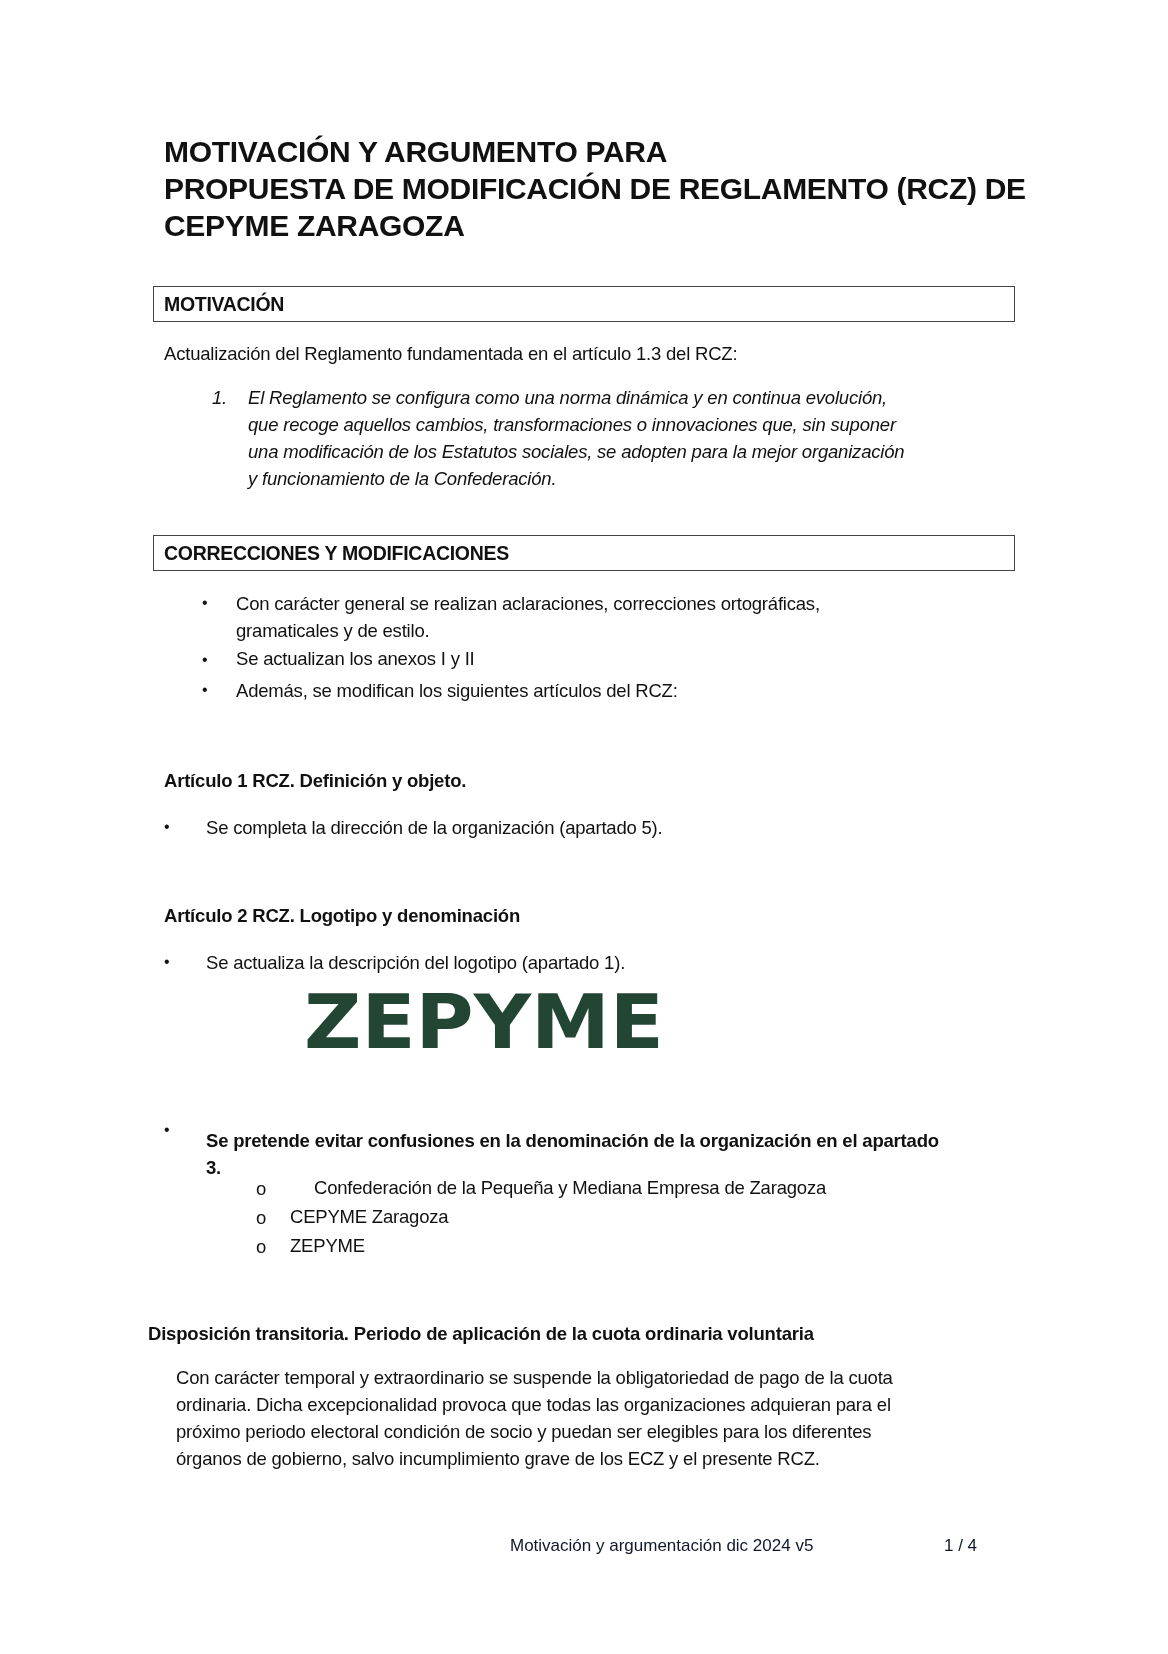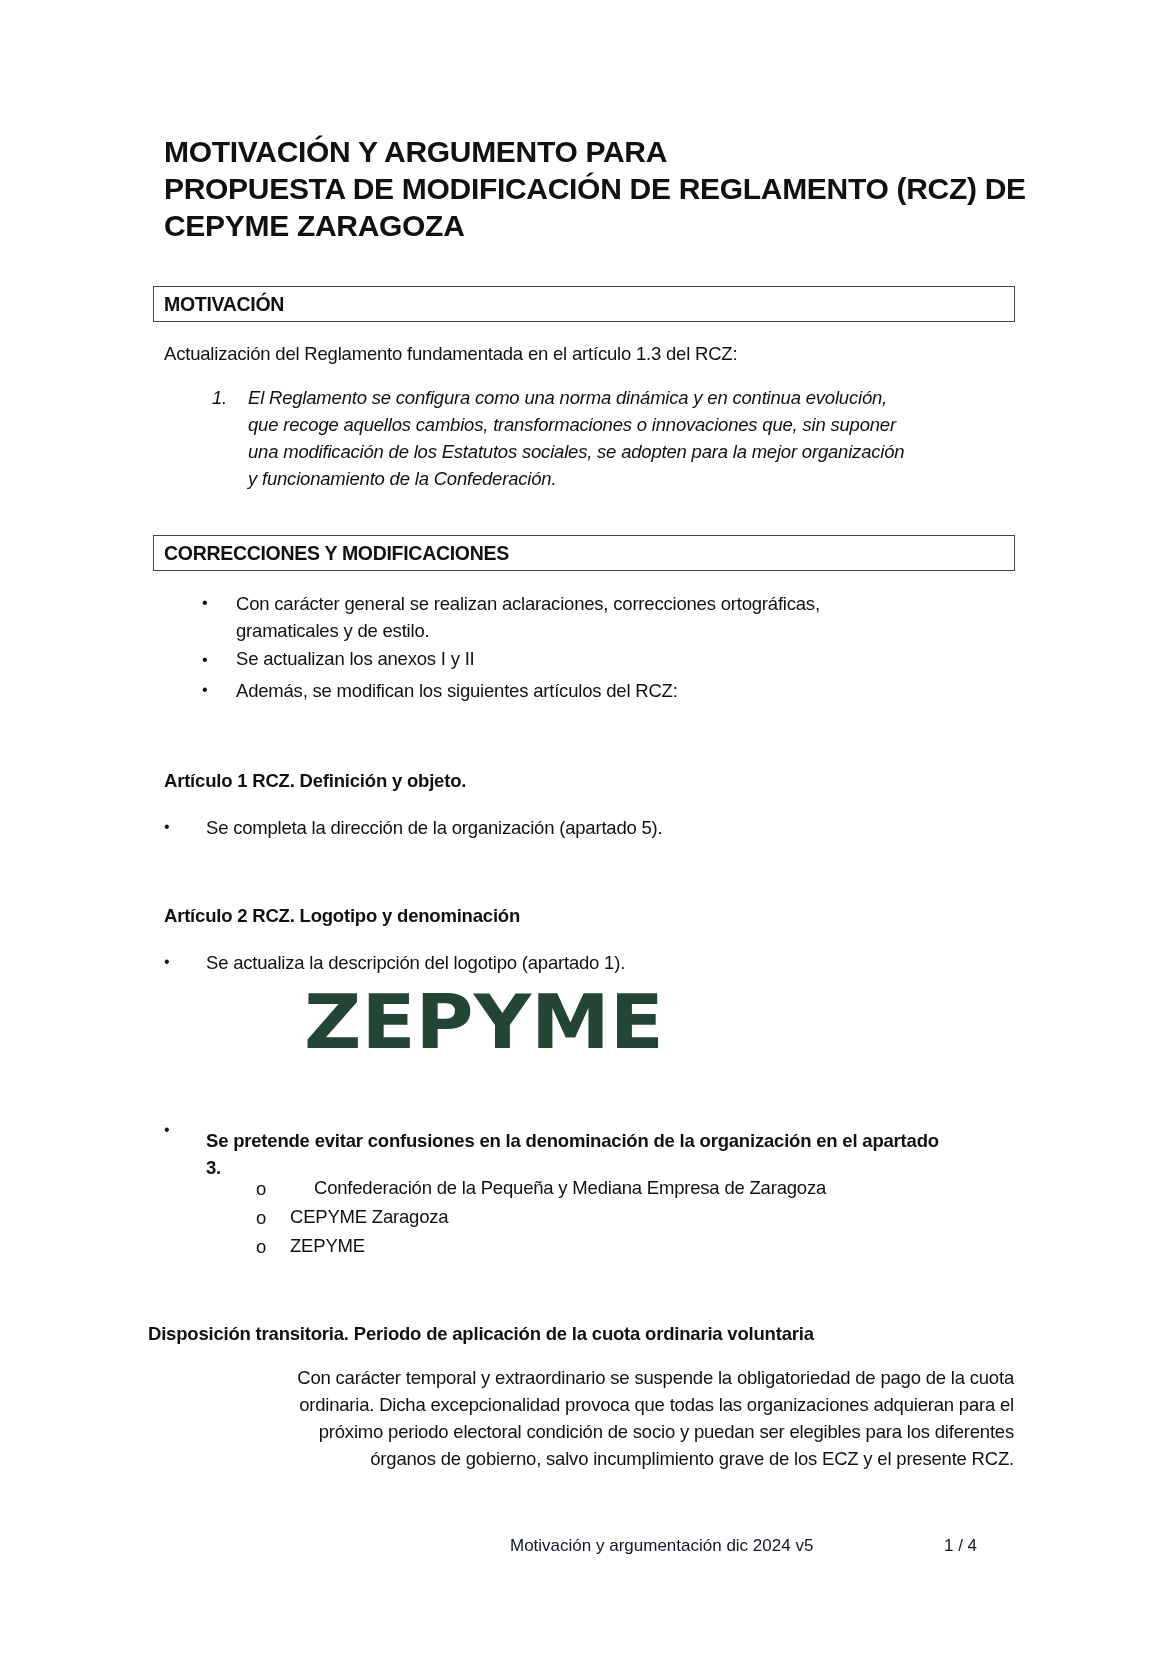--- a/index.html
+++ b/index.html
@@ -73,21 +73,21 @@
   </div>
 
   <div class="abs p" style="left:256px; top:1175px;">o</div>
   <div class="abs p" style="left:290px; top:1174px;margin-left:24px;">Confederación de la Pequeña y Mediana Empresa de Zaragoza</div>
   <div class="abs p" style="left:256px; top:1204px;">o</div>
   <div class="abs p" style="left:290px; top:1203px;">CEPYME Zaragoza</div>
   <div class="abs p" style="left:256px; top:1233px;">o</div>
   <div class="abs p" style="left:290px; top:1232px;">ZEPYME</div>
 
   <div class="abs p bold" style="left:148px; top:1320px;">Disposición transitoria. Periodo de aplicación de la cuota ordinaria voluntaria</div>
-  <div class="abs p" style="left:164px; top:1364px; width:850px;text-align:right;">
+  <div class="abs p" style="left:176px; top:1364px; width:850px;">
     <div>Con carácter temporal y extraordinario se suspende la obligatoriedad de pago de la cuota</div>
     <div>ordinaria. Dicha excepcionalidad provoca que todas las organizaciones adquieran para el</div>
     <div>próximo periodo electoral condición de socio y puedan ser elegibles para los diferentes</div>
     <div>órganos de gobierno, salvo incumplimiento grave de los ECZ y el presente RCZ.</div>
   </div>
 
   <div class="abs footer" style="left:510px; top:1536px;">Motivación y argumentación dic 2024 v5</div>
   <div class="abs footer" style="left:944px; top:1536px;">1 / 4</div>
 </div>
 

